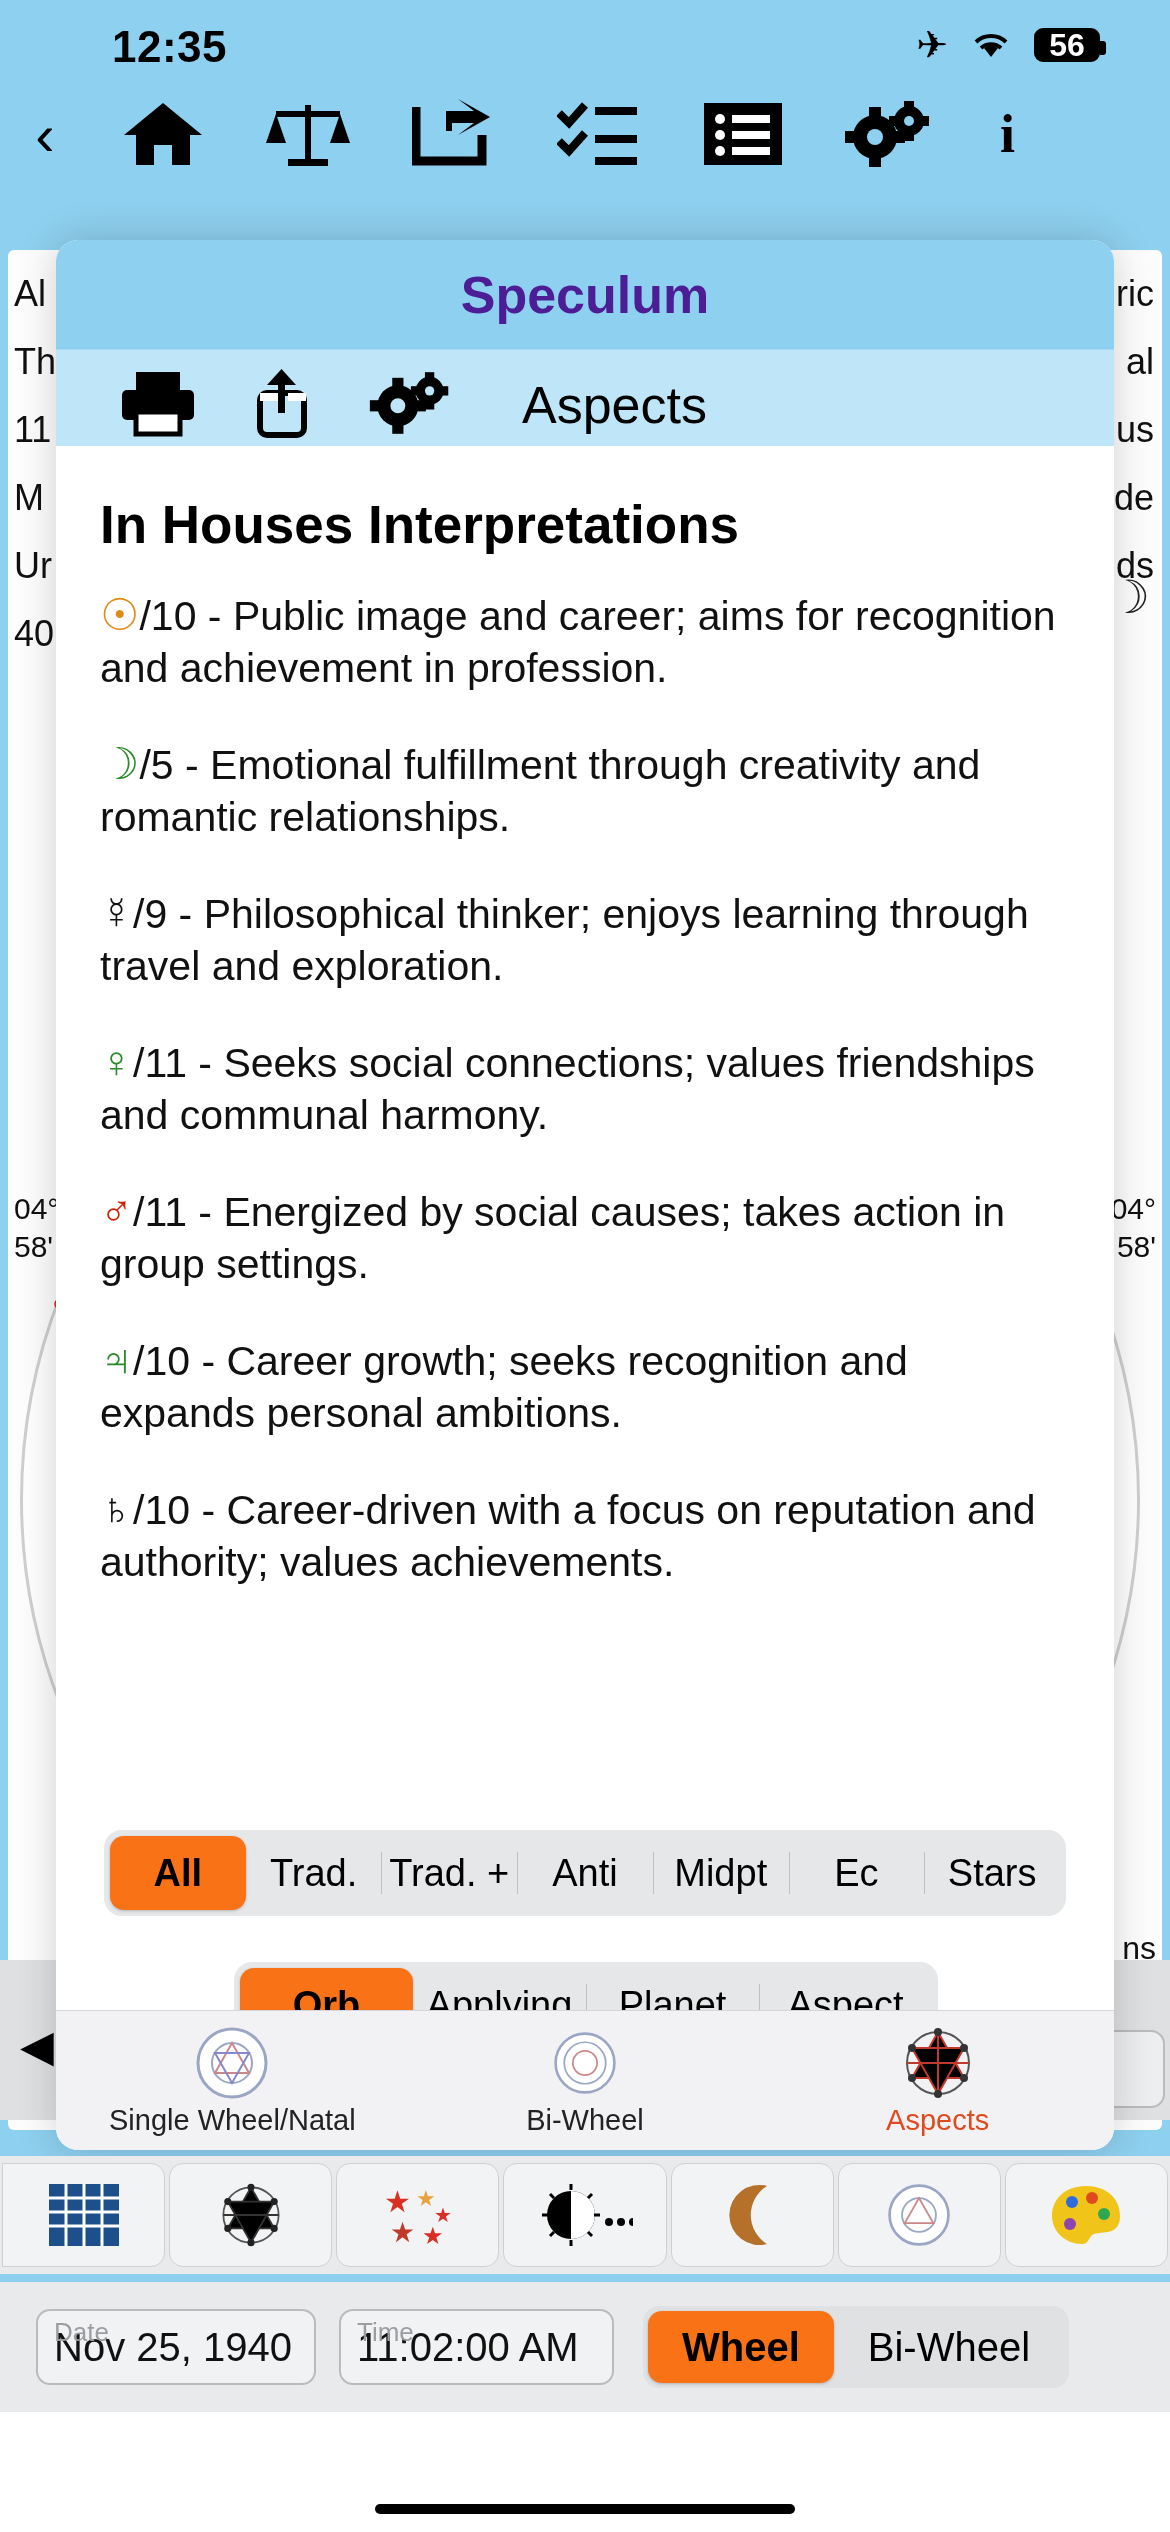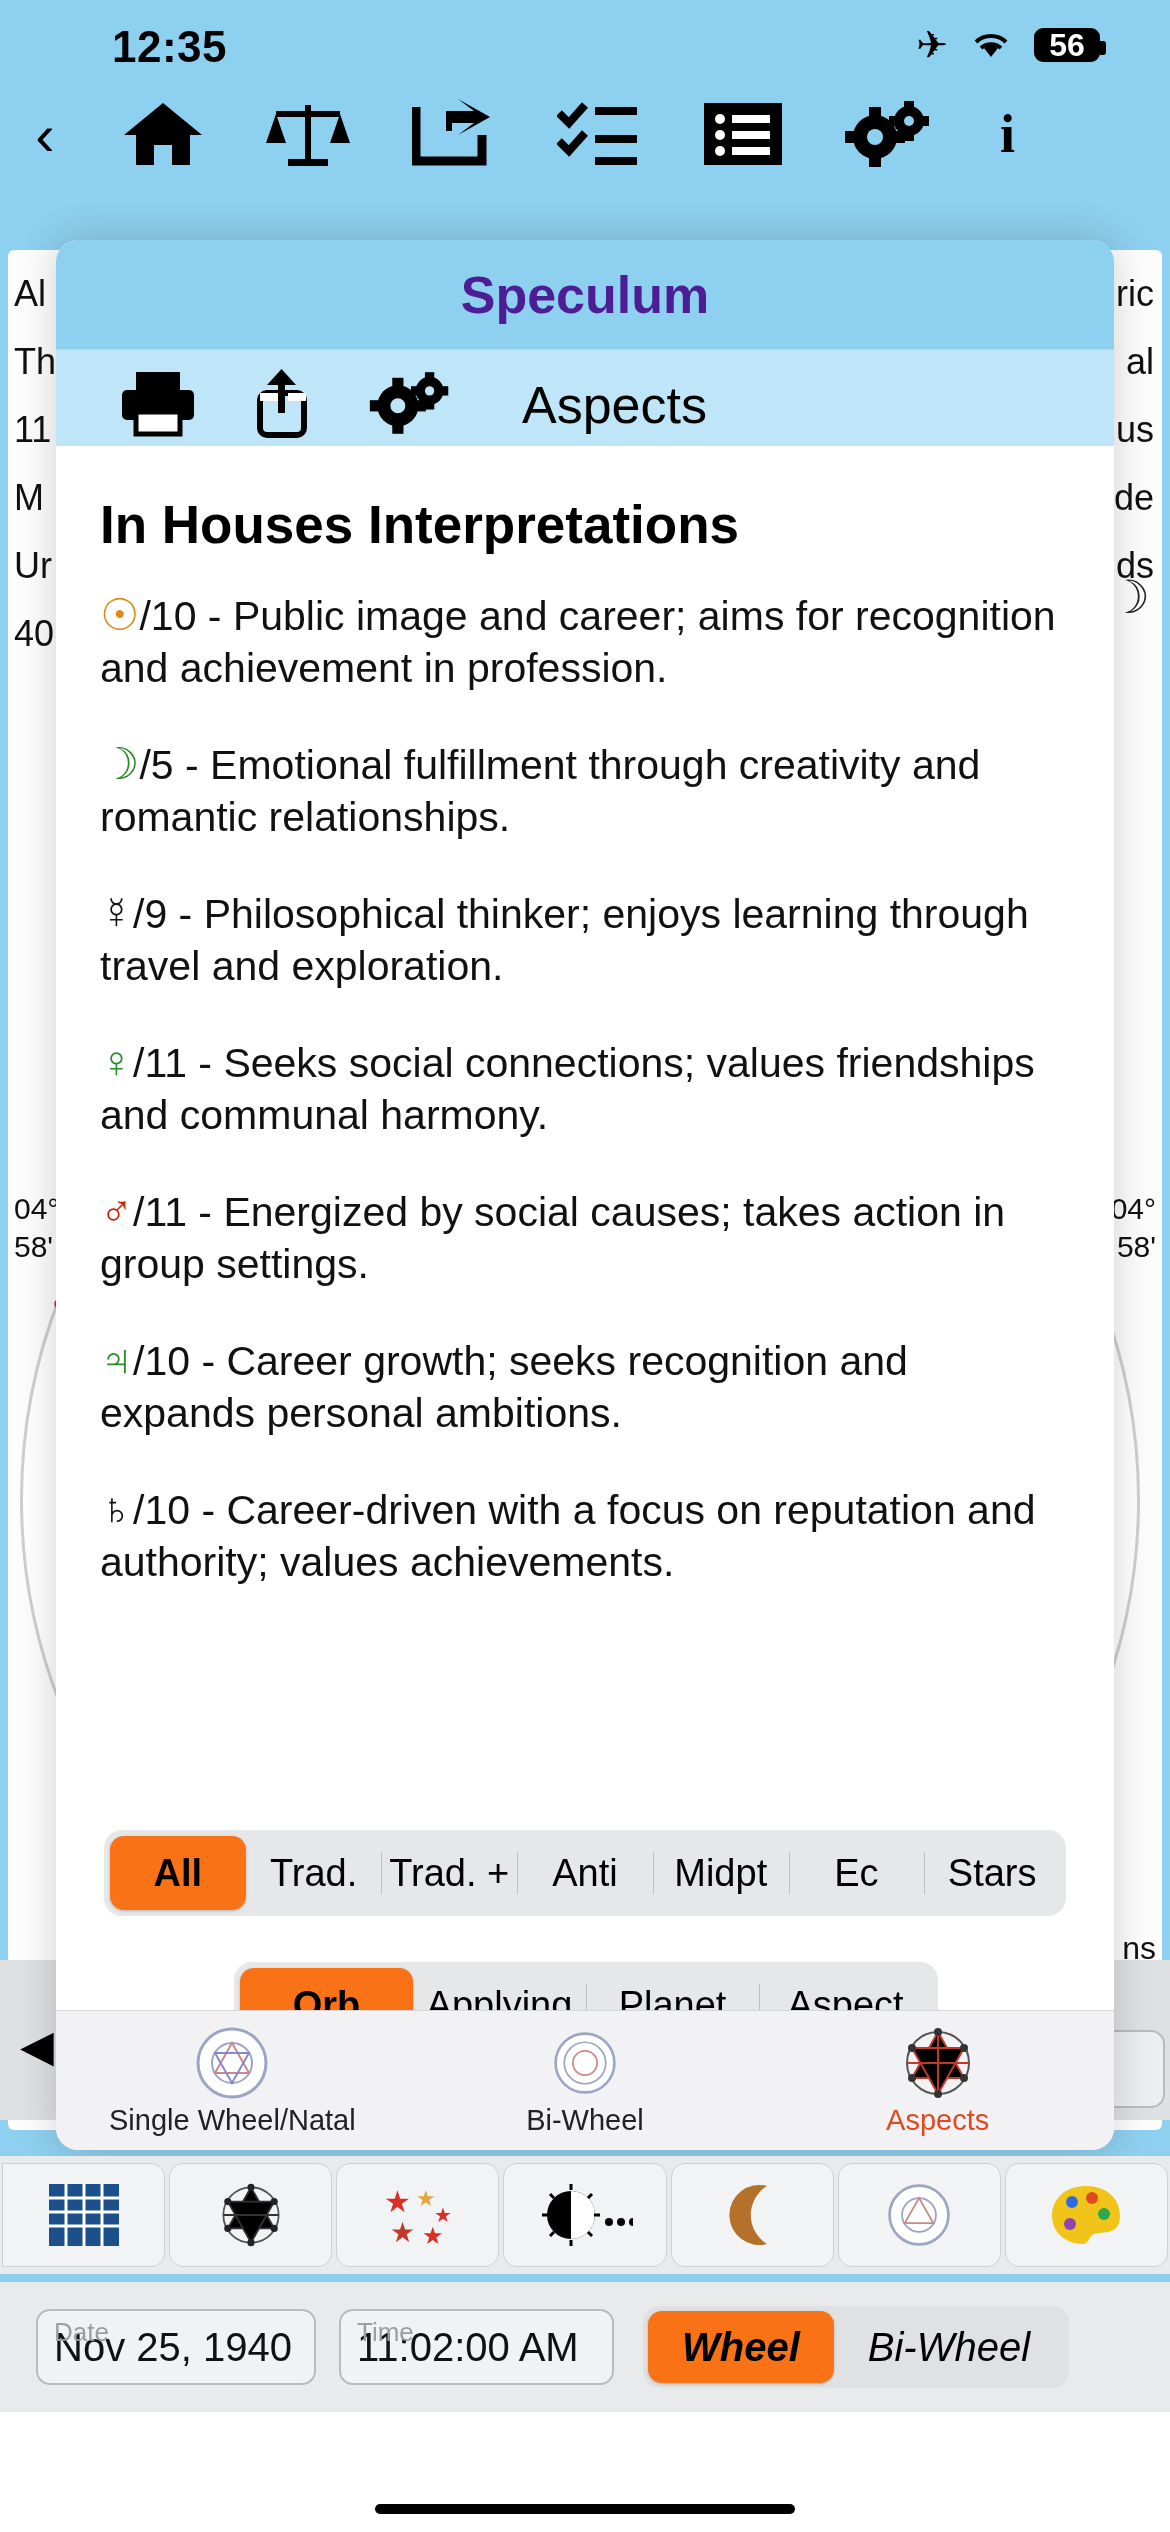--- a/index.html
+++ b/index.html
@@ -201,21 +201,21 @@
   .field {
     position: relative; height: 76px; border: 2px solid #b9bbbe; border-radius: 14px;
     background: #f1f2f4; display: flex; align-items: center; padding: 0 16px;
   }
   .field .flabel {
     position: absolute; left: 16px; top: 6px; font-size: 26px; color: #9b9da0;
   }
   .field .fvalue { font-size: 40px; color: #111; }
   .wheelseg {
     margin-left: 6px; height: 82px; background: #e0e1e3; border-radius: 16px;
-    display: flex; align-items: center; padding: 5px; font-style: italic;
+    display: flex; align-items: center; padding: 5px;
   }
   .wheelseg .seg { flex: none; padding: 0 34px; height: 72px; font-size: 40px; }
 
   .homebar {
     position: absolute; left: 50%; transform: translateX(-50%);
     bottom: 18px; width: 420px; height: 10px; background: #000; border-radius: 5px;
   }
   .bottom-white {
     position: absolute; left: 0; top: 2412px; width: 1170px; height: 120px; background: #fff;
   }

